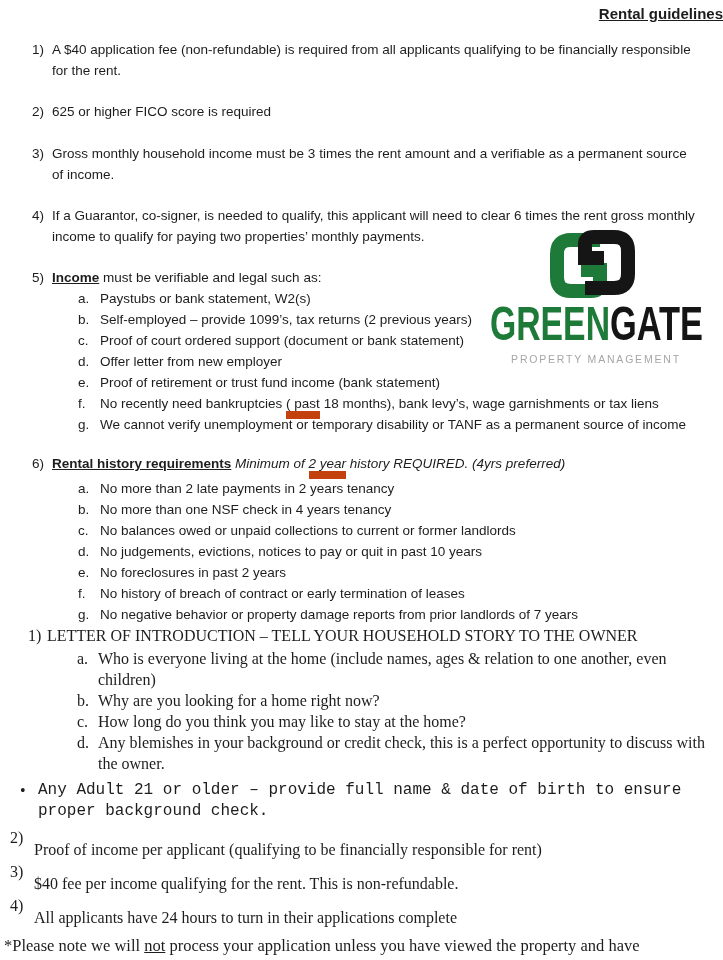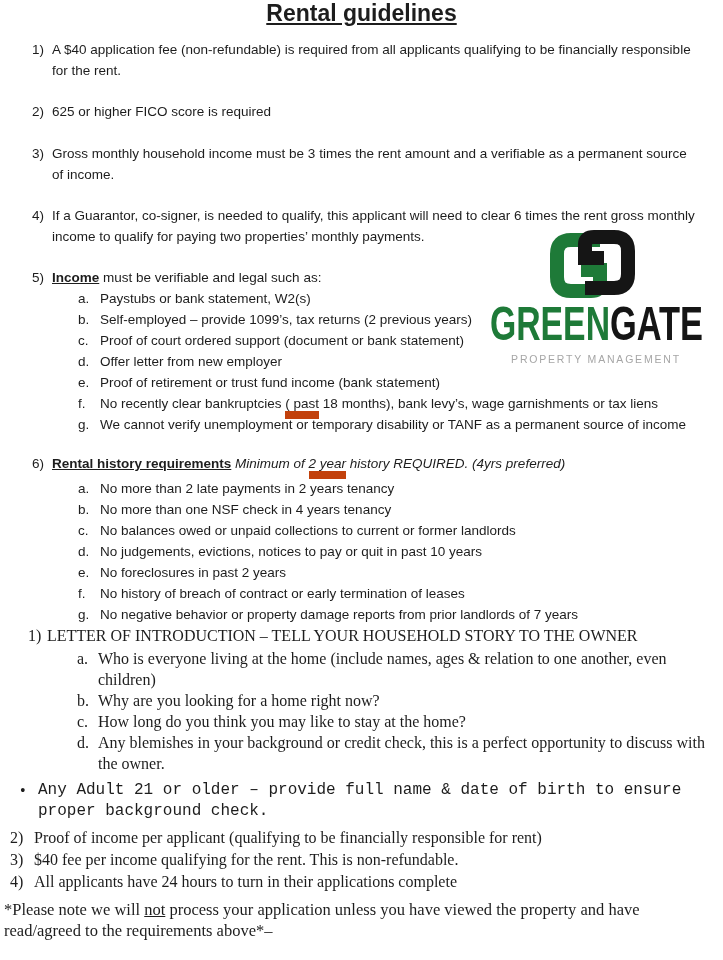--- a/index.html
+++ b/index.html
@@ -8,21 +8,21 @@
     background: #ffffff;
     color: #1d1d1d;
     font-family: "Liberation Sans", sans-serif;
     position: relative;
     overflow: hidden;
   }
   .page { padding-top: 3px; }
 
   
   .sans-sec { font-size: 13.5px; line-height: 21px; }
-  .doc-title { text-align: center; font-size: 23px; font-weight: bold; margin-bottom: 15px; }
+  .doc-title { text-align: right; font-size: 15px; font-weight: bold; margin-bottom: 15px; }
   .doc-title .ul { text-decoration: underline; }
 
   .gi { display: flex; margin-left: 32px; }
   .gi .mk { flex: 0 0 20px; }
   .gi .tx { flex: 1; padding-right: 26px; }
   .gap20 { margin-bottom: 20px; }
   .gap21 { margin-bottom: 21px; }
 
   .gsub { margin-left: 78px; }
   .gsub .row { display: flex; }
@@ -46,21 +46,21 @@
   .si1 .tx { flex: 1; padding-right: 0; }
   .ssub { margin-left: 77px; margin-top: 2px; }
   .ssub .row { display: flex; }
   .ssub .mk { flex: 0 0 21px; }
   .ssub .tx { flex: 1; padding-right: 10px; }
   .sbullet { display: flex; margin-left: 20px; margin-top: 6px; margin-bottom: 5px; }
   .sbullet .mk { flex: 0 0 18px; }
   .sbullet .tx { flex: 1; padding-right: 8px; font-family: Liberation Mono, monospace; }
   .si { display: flex; margin-left: 10px; margin-bottom: 1px; }
   .si .mk { flex: 0 0 24px; }
-  .si .tx { flex: 1; padding-right: 8px; }
+  .si .tx { flex: 1; padding-right: 8px; margin-top: 12px; }
 
   .footnote {
     font-family: "Liberation Serif", serif;
     font-size: 16.5px; line-height: 21px;
     margin: 7px 6px 0 4px;
   }
   .footnote .bul { font-weight: normal; text-decoration: underline; text-align: right; }
 
   
   .logo-box { position: absolute; left: 489px; top: 227px; width: 225px; height: 145px; }
@@ -117,21 +117,21 @@
       <div class="row">
         <span class="mk">d.</span>
         <span class="tx">Offer letter from new employer</span>
       </div>
       <div class="row">
         <span class="mk">e.</span>
         <span class="tx">Proof of retirement or trust fund income (bank statement)</span>
       </div>
       <div class="row">
         <span class="mk">f.</span>
-        <span class="tx"><span>No recently clear bankruptcies </span><span class="blue-ul">( past</span><span> 18 months), bank levy’s, wage garnishments or tax liens</span></span>
+        <span class="tx"><span>No recently need bankruptcies </span><span class="blue-ul">( past</span><span> 18 months), bank levy’s, wage garnishments or tax liens</span></span>
       </div>
       <div class="row">
         <span class="mk">g.</span>
         <span class="tx">We cannot verify unemployment or temporary disability or TANF as a permanent source of income</span>
       </div>
     </div>
 
     <div class="gi">
       <span class="mk">6)</span>
       <span class="tx"><span class="bu">Rental history requirements</span><span class="it"><span> Minimum of </span><span class="blue-ul">2 year</span><span> history REQUIRED. (4yrs preferred)</span></span></span>

